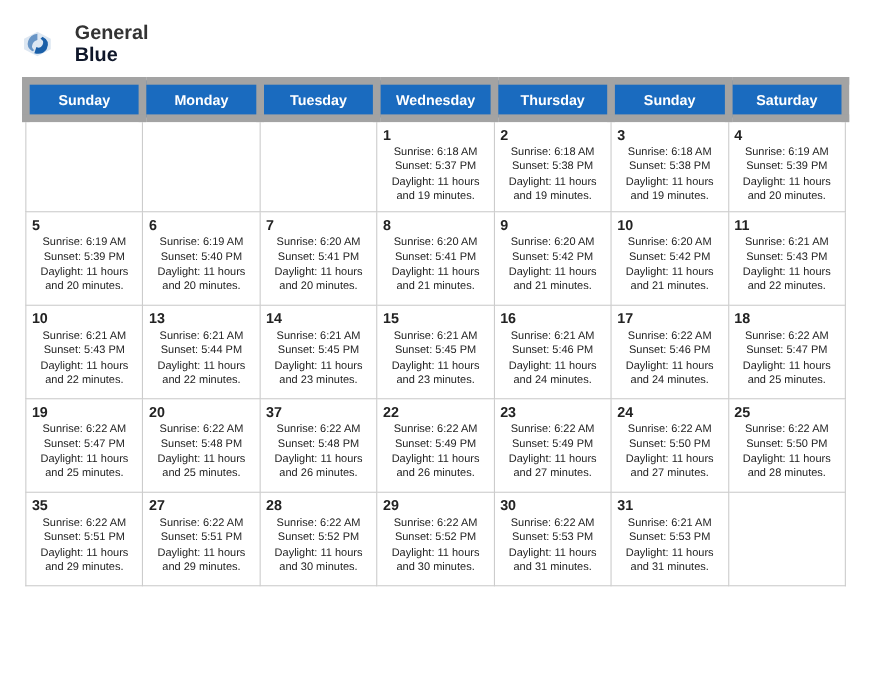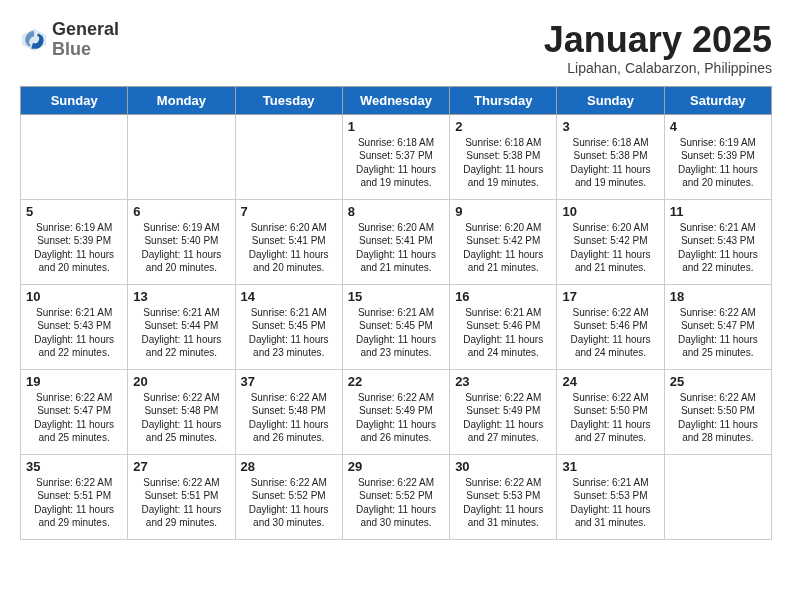--- a/index.html
+++ b/index.html
@@ -12,29 +12,29 @@
     }
     .header {
       display: flex;
       align-items: flex-start;
       justify-content: space-between;
       margin-bottom: 10px;
     }
     .logo {
       display: flex;
       align-items: center;
-      gap: 4px;
+      gap: 20px;
     }
     .logo-text {
       font-size: 18px;
       font-weight: bold;
       line-height: 1.1;
     }
     .logo-general { color: #333; }
-    .logo-blue { color: #737373; }
+    .logo-blue { color: #0f172a; }
     .logo-icon {
       width: 28px;
       height: 28px;
     }
     .title-section {
       text-align: right;
     }
     .month-title {
       font-size: 36px;
       font-weight: bold;
@@ -50,21 +50,21 @@
       border-collapse: collapse;
       table-layout: fixed;
     }
     .day-header {
       background-color: #1a6bbf;
       color: #fff;
       text-align: center;
       font-size: 13px;
       font-weight: bold;
       padding: 6px 2px;
-      border: 1px solid #a3a3a3;
+      border: 7px solid #a3a3a3;
     }
     td {
       border: 1px solid #ccc;
       vertical-align: top;
       padding: 4px 5px;
       font-size: 10.5px;
       color: #222;
       height: 85px;
       background: #fff;
     }
@@ -98,24 +98,20 @@
     <svg class="logo-icon" viewBox="0 0 30 30" xmlns="http://www.w3.org/2000/svg">
       <path d="M15 3 L28 10 L28 20 L15 27 L2 20 L2 10 Z" fill="#1a5fa8" opacity="0.15"></path>
       <path d="M20 8 Q28 12 24 20 Q20 26 12 24 L14 18 Q18 20 20 16 Q22 12 18 10 Z" fill="#1a5fa8"></path>
       <path d="M10 22 Q4 18 6 12 Q8 6 15 5 L15 11 Q11 12 10 16 Q9 19 12 21 Z" fill="#1a5fa8" opacity="0.6"></path>
     </svg>
     <div class="logo-text">
       <span class="logo-general">General</span><br>
       <span class="logo-blue">Blue</span>
     </div>
   </div>
-  <div class="title-section">
-    <div class="month-title">January 2025</div>
-    <div class="location">Lipahan, Calabarzon, Philippines</div>
-  </div>
 </div>
 
 <table>
   <thead>
     <tr>
         <th class="day-header">Sunday</th>
         <th class="day-header">Monday</th>
         <th class="day-header">Tuesday</th>
         <th class="day-header">Wednesday</th>
         <th class="day-header">Thursday</th>

